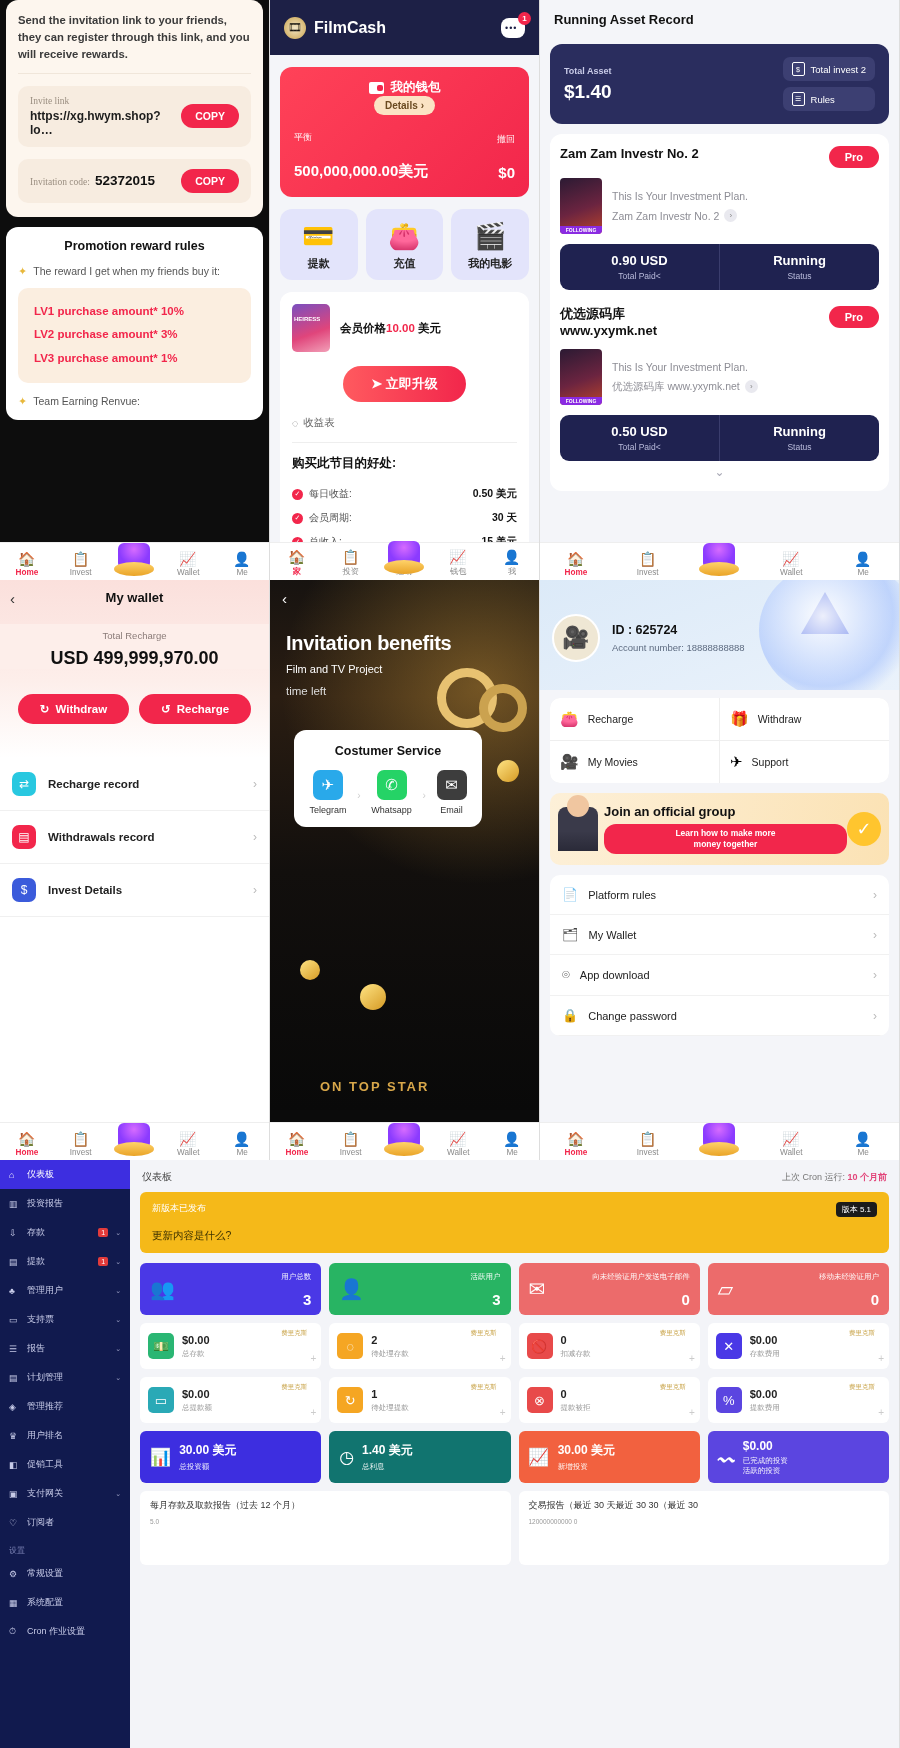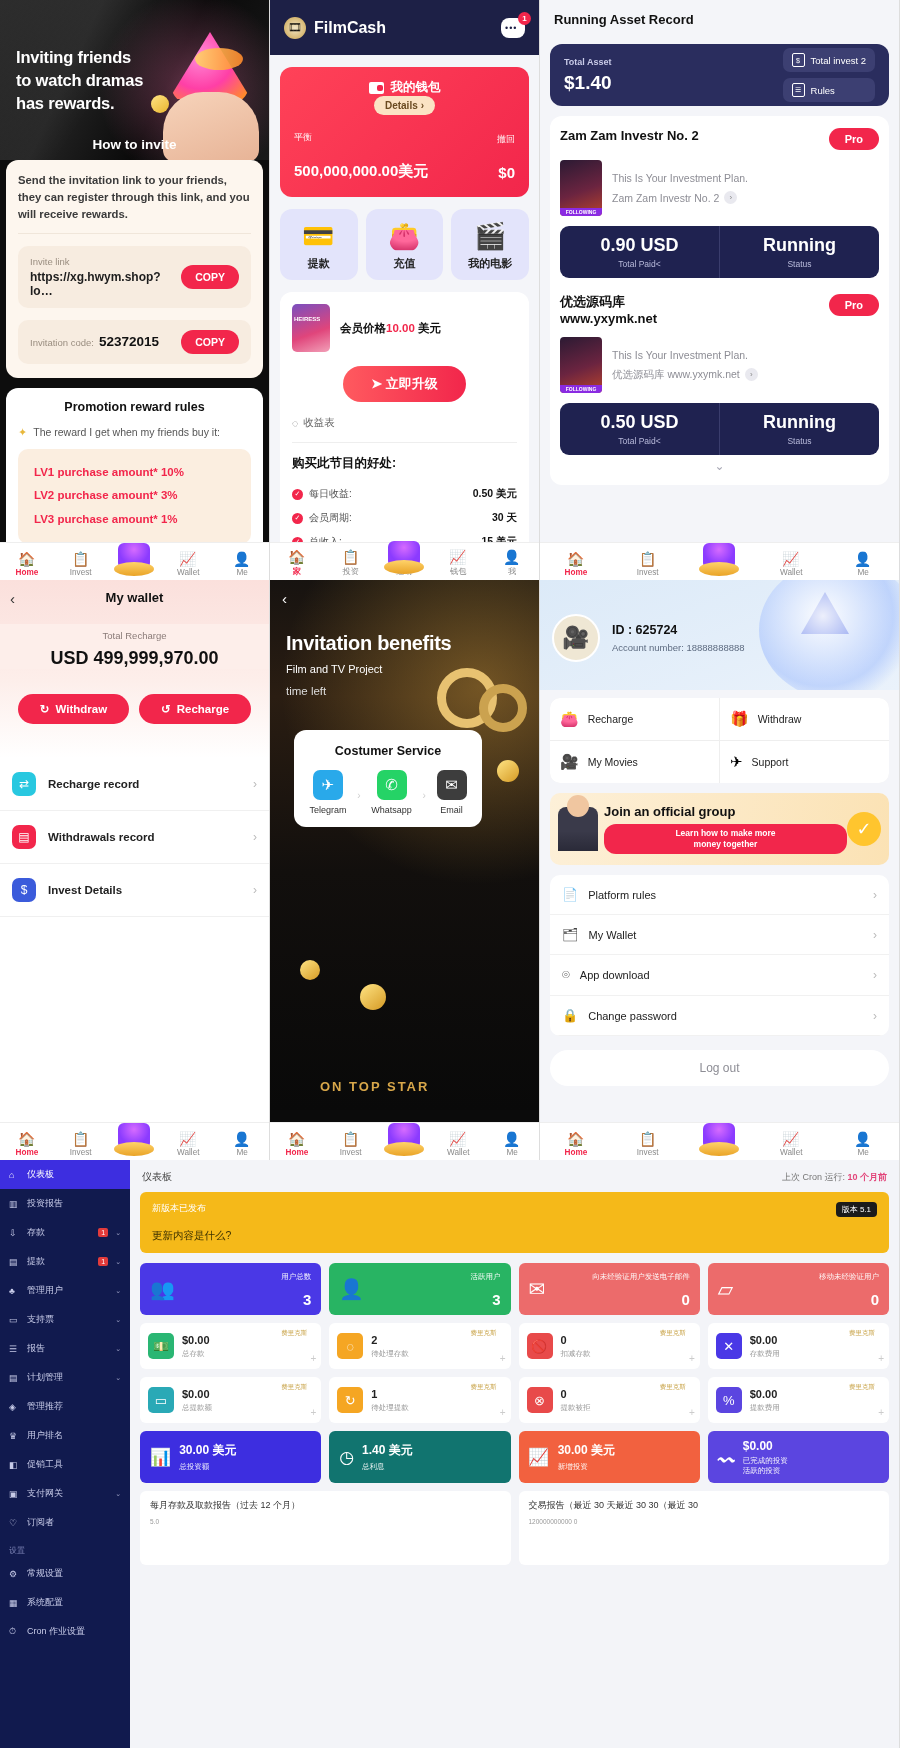--- a/index.html
+++ b/index.html
@@ -26,21 +26,21 @@
     border-radius:50% 50% 42% 42%/60% 60% 40% 40%;
     clip-path:polygon(50% 0%, 100% 86%, 0% 86%);
     filter:blur(.2px);}
   .p1-candy2{position:absolute;right:26px;top:48px;width:48px;height:22px;background:linear-gradient(90deg,#ffd36a,#ff8a2b);border-radius:50%;opacity:.9;}
   .p1-hand{position:absolute;right:10px;top:92px;width:96px;height:70px;background:linear-gradient(160deg,#f7d4bb,#e7b396);border-radius:40px 40px 12px 12px;}
   .p1-coin{position:absolute;right:100px;top:95px;width:18px;height:18px;border-radius:50%;background:linear-gradient(140deg,#ffe484,#e9b52f);}
   .p1-howto{position:absolute;left:0;right:0;bottom:8px;text-align:center;color:#fff;font-size:13.5px;font-weight:bold;}
   .p1-card{margin:0 6px;background:#fdf6ee;border-radius:12px;padding:12px 12px 14px;}
   .p1-desc{font-size:11.3px;color:#3b3b3b;line-height:1.5;font-weight:bold;padding-bottom:10px;border-bottom:1px solid #f0e6da;}
   .p1-row{background:#f7ece0;border-radius:10px;margin-top:12px;padding:10px 12px;display:flex;align-items:center;justify-content:space-between;}
-  .p1-row .lab{font-size:9.5px;color:#9a8e80;}
+  .p1-row .lab{font-size:9.5px;color:#9a8e80;font-family:Liberation Serif, serif;}
   .p1-row .val{font-size:12px;color:#1d1d1d;font-weight:bold;margin-top:3px;}
   .p1-row .valinline{font-size:13.5px;color:#111;font-weight:bold;}
   .copy-btn{background:#f2264b;color:#fff;font-size:10.5px;font-weight:bold;border-radius:20px;padding:6px 14px;border:none;}
   .p1-card2{margin:10px 6px 0;background:#fff;border-radius:12px;padding:12px;}
   .p1-h2{text-align:center;font-size:12.5px;font-weight:bold;color:#111;}
   .p1-li{display:flex;gap:6px;align-items:center;font-size:10.5px;color:#555;margin-top:12px;}
   .star{color:#e8b83c;font-size:11px;}
   .lvbox{background:#fbeee0;border-radius:10px;padding:12px 16px;margin-top:10px;}
   .lvbox div{font-size:11.5px;font-weight:bold;color:#1b1b1b;line-height:2.05;}
   .lvbox span{color:#f2264b;}
@@ -93,40 +93,40 @@
   .p2-h3{font-size:12.5px;font-weight:bold;color:#111;margin-top:12px;}
   .blist{margin-top:10px;}
   .brow{display:flex;justify-content:space-between;font-size:10px;color:#555;padding:5px 0;}
   .brow .lft{display:flex;align-items:center;gap:6px;}
   .chk{width:11px;height:11px;border-radius:50%;background:#f2264b;color:#fff;font-size:7px;display:flex;align-items:center;justify-content:center;}
   .brow .rv{font-weight:bold;color:#111;font-size:10.5px;}
   
   .p3{background:#f4f5f9;}
   .p3-head{height:38px;display:flex;align-items:center;padding:16px 14px;background:#f4f5f9;}
   .p3-head h1{font-size:13px;font-weight:bold;color:#111;}
-  .asset{margin:6px 10px 0;background:#2a2d5e;border-radius:12px;padding:4px 14px;display:flex;justify-content:space-between;align-items:center;}
+  .asset{margin:6px 10px 0;background:#2a2d5e;border-radius:12px;padding:13px 14px;display:flex;justify-content:space-between;align-items:center;}
   .asset .lab{font-size:9px;color:#c9cbe8;font-weight:bold;}
   .asset .amt{font-size:19px;color:#fff;font-weight:bold;margin-top:5px;}
   .asset .btns{display:flex;flex-direction:column;gap:6px;}
   .abtn{background:#3c3f72;color:#fff;font-size:9.5px;border-radius:7px;padding:5px 9px;display:flex;align-items:center;gap:6px;}
   .abtn .bi{width:13px;height:14px;border:1.4px solid #fff;border-radius:2px;display:flex;align-items:center;justify-content:center;font-size:7px;}
   .inv-wrap{margin:10px 10px 0;background:#fff;border-radius:12px;padding:12px 10px 4px;}
   .inv-head{display:flex;justify-content:space-between;align-items:flex-start;}
   .inv-title{font-size:13px;font-weight:bold;color:#111;line-height:1.28;}
   .pro{background:#f2264b;color:#fff;font-size:11px;font-weight:bold;border-radius:16px;padding:5px 16px;}
   .inv-body{display:flex;gap:10px;margin-top:10px;align-items:center;}
   .poster{width:42px;height:56px;border-radius:4px;background:linear-gradient(160deg,#2b1a33,#6b2440 55%,#b8432c);position:relative;overflow:hidden;flex:0 0 auto;}
   .poster .fl{position:absolute;left:0;right:0;bottom:0;background:#8a2be2;color:#fff;font-size:5px;text-align:center;font-weight:bold;padding:1px 0;}
   .inv-lines .l1{font-size:10.5px;color:#8d8d95;}
   .inv-lines .l2{font-size:10.5px;color:#8d8d95;margin-top:7px;display:flex;align-items:center;gap:5px;}
   .inv-lines .l2 .ar{width:13px;height:13px;border-radius:50%;background:#e9e9ef;color:#888;font-size:8px;display:flex;align-items:center;justify-content:center;}
   .stat{display:flex;background:#1f2250;border-radius:9px;margin-top:10px;overflow:hidden;}
   .stat .c{flex:1;text-align:center;padding:9px 0;}
   .stat .c + .c{border-left:1px solid #3a3d6d;}
-  .stat .v{font-size:18px;font-weight:bold;color:#fff;}
+  .stat .v{font-size:13px;font-weight:bold;color:#fff;}
   .stat .k{font-size:8.5px;color:#b9bbdb;margin-top:3px;}
   .chev{text-align:center;color:#a8a8b5;font-size:12px;padding:4px 0 8px;}
   
   .p4{background:#fff;}
   .p4-head{background:linear-gradient(180deg,#fbe0dc,#fdeeea);height:100px;position:relative;}
   .p4-back{position:absolute;left:10px;top:10px;font-size:15px;color:#333;}
   .p4-ttl{position:absolute;left:0;right:0;top:10px;text-align:center;font-size:13px;font-weight:bold;color:#111;}
   .p4-sub{background:#fdeeea;text-align:center;padding:6px 0 0;}
   .p4-sub .tr{font-size:9.5px;color:#8a7b78;}
   .p4-sub .bal{font-size:18px;font-weight:bold;color:#111;margin-top:7px;}
@@ -225,28 +225,20 @@
   .chbox{background:#fff;border-radius:6px;padding:8px 10px;height:74px;}
   .chbox .t{font-size:9px;color:#333;}
   .chbox .ax{font-size:6.5px;color:#999;margin-top:6px;}
 </style>
 </head>
 <body>
 
 <div class="grid">
 
   <div class="panel p1">
-    <div class="p1-hero">
-      <div class="p1-title">Inviting friends<br>to watch dramas<br>has rewards.</div>
-      <div class="p1-candy"></div>
-      <div class="p1-candy2"></div>
-      <div class="p1-hand"></div>
-      <div class="p1-coin"></div>
-      <div class="p1-howto">How to invite</div>
-    </div>
     <div class="p1-card">
       <div class="p1-desc">Send the invitation link to your friends, they can register through this link, and you will receive rewards.</div>
       <div class="p1-row">
         <div>
           <div class="lab">Invite link</div>
           <div class="val">https://xg.hwym.shop?lo…</div>
         </div>
         <button class="copy-btn">COPY</button>
       </div>
       <div class="p1-row">
@@ -689,21 +681,20 @@
           <div class="i">⌾</div>
           <div class="t">App download</div>
           <div class="c">›</div>
         </div>
       <div class="p6-li">
           <div class="i">🔒</div>
           <div class="t">Change password</div>
           <div class="c">›</div>
         </div>
     </div>
-    <div class="logout">Log out</div>
     <div class="bnav">
       <div class="it act">
           <div class="ic">🏠</div>
           <div class="tx">Home</div>
         </div>
       <div class="it">
           <div class="ic">📋</div>
           <div class="tx">Invest</div>
         </div>
       <div class="it mid">

